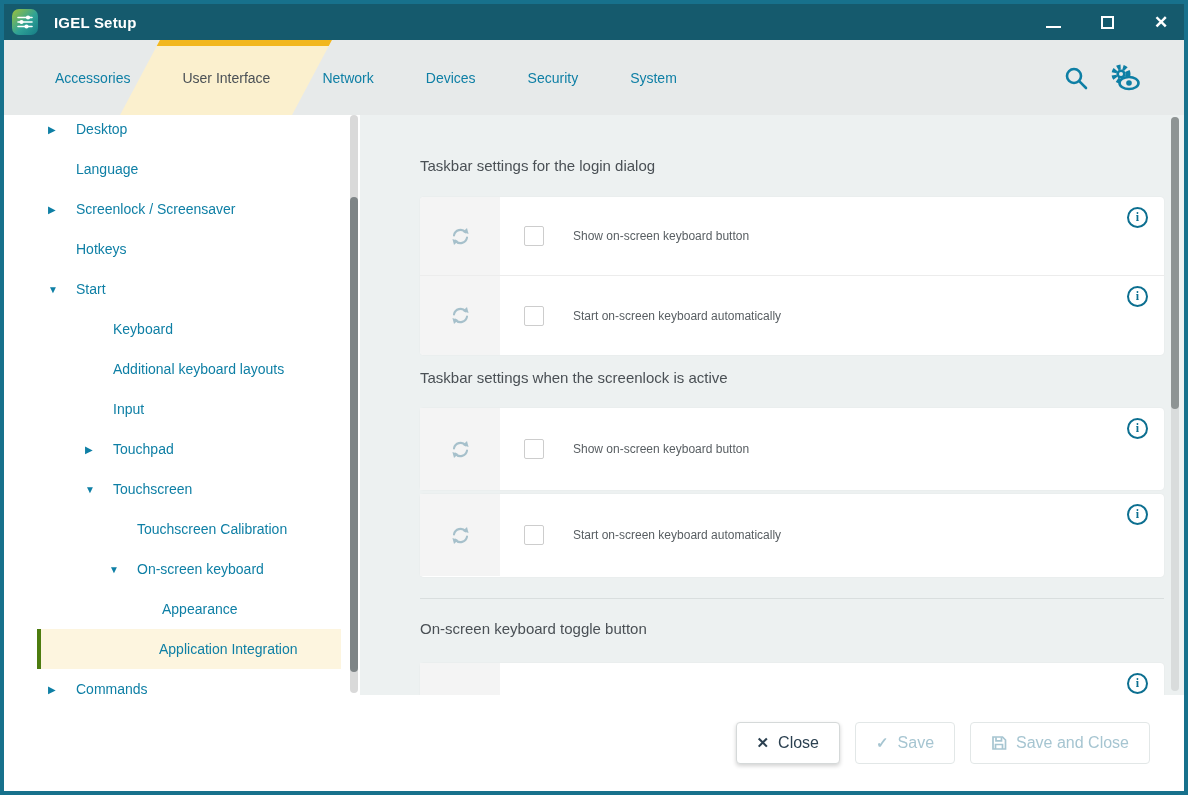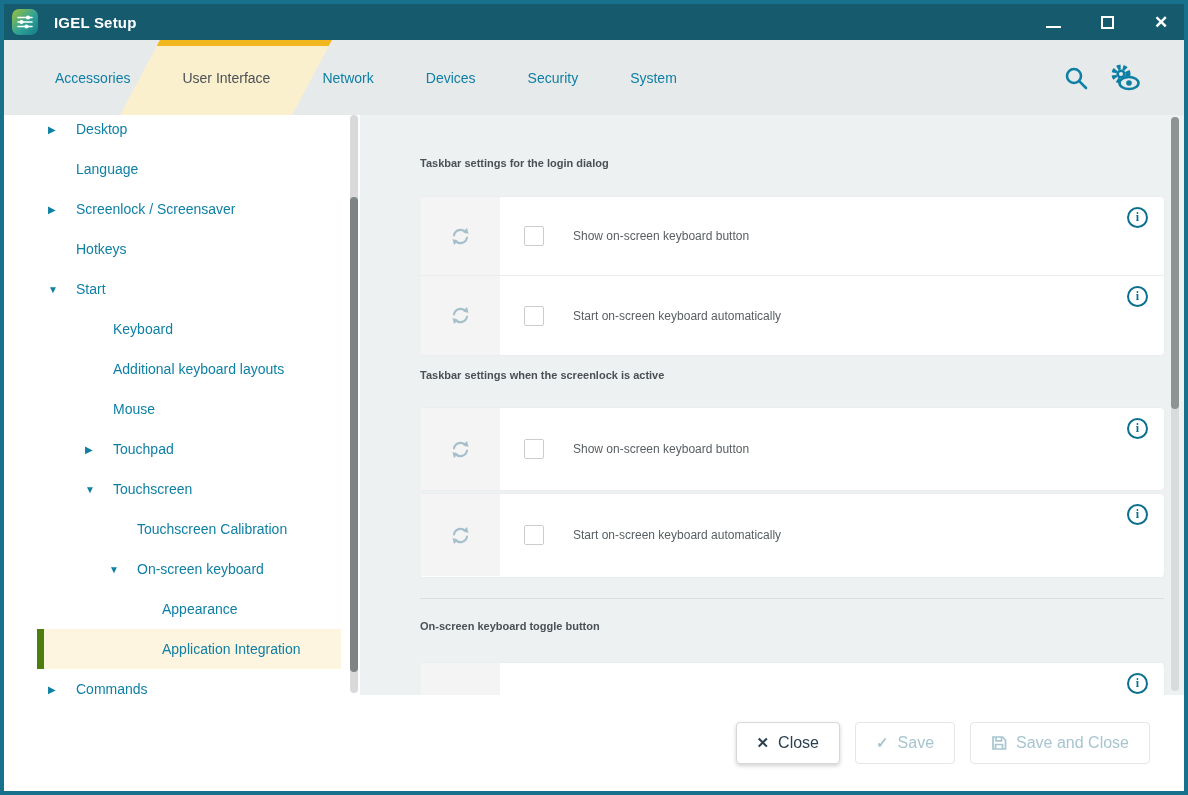--- a/index.html
+++ b/index.html
@@ -29,28 +29,28 @@
   
   .body { position:absolute; top:111px; left:0; width:1180px; height:580px; overflow:hidden; }
   .sidebar { position:absolute; left:0; top:0; width:356px; height:100%; background:#fff; }
   .tree { position:absolute; left:33px; top:-6px; width:304px; }
   .tree-item { height:40px; display:flex; align-items:center; font-size:14px; color:#0E7FA5; cursor:pointer; }
   .tree-item .arrow { width:28px; font-size:10px; color:#0E7FA5; flex:0 0 auto; }
   .lvl0 { padding-left:11px; }
   .lvl1 { padding-left:48px; }
   .lvl2 { padding-left:72px; }
   .lvl3 { padding-left:125px; }
-  .tree-item.selected { background:#FDF5DF; border-left:7px solid #4d7c0f; }
+  .tree-item.selected { background:#FDF5DF; border-left:4px solid #4d7c0f; }
   .tree-item.selected.lvl3 { padding-left:118px; }
   .sb-scroll { position:absolute; left:346px; top:0; width:8px; height:578px; background:#D9D9D9; border-radius:4px; }
   .sb-thumb { position:absolute; left:0; top:82px; width:8px; height:475px; background:#7E8486; border-radius:4px; cursor:pointer; }
 
   
   .content { position:absolute; left:356px; top:0; width:824px; height:100%; background:#EDF1F1; overflow:hidden; }
-  .sec-heading { position:absolute; left:60px; font-size:11px; font-weight:bold; color:#4A5055; }
+  .sec-heading { position:absolute; left:60px; font-size:15px; font-weight:normal; color:#4A5055; }
   .h1 { top:42px; } .h2 { top:254px; } .h3 { top:505px; }
   .divider { position:absolute; left:60px; top:483px; width:744px; height:1px; background:#D9DEDE; }
 
   .card { position:absolute; left:60px; width:744px; background:#fff; border-radius:4px; box-shadow:0 0 2px rgba(0,0,0,0.06); }
   .card-group { top:82px; height:158px; overflow:hidden; }
   .card-a { top:293px; height:82px; }
   .card-b { top:379px; height:83px; }
   .card-c { top:548px; height:120px; }
   .setting-row { position:relative; height:79px; display:flex; align-items:center; }
   .card-group .setting-row:first-child { border-bottom:1px solid #ECECEC; }
@@ -169,21 +169,21 @@
         <div class="tree-item lvl1">
             <span class="arrow"></span>
             <span>Keyboard</span>
           </div>
         <div class="tree-item lvl1">
             <span class="arrow"></span>
             <span>Additional keyboard layouts</span>
           </div>
         <div class="tree-item lvl1">
             <span class="arrow"></span>
-            <span>Mouse</span>
+            <span>Input</span>
           </div>
         <div class="tree-item lvl1">
             <span class="arrow">▶</span>
             <span>Touchpad</span>
           </div>
         <div class="tree-item lvl1">
             <span class="arrow">▼</span>
             <span>Touchscreen</span>
           </div>
         <div class="tree-item lvl2">

